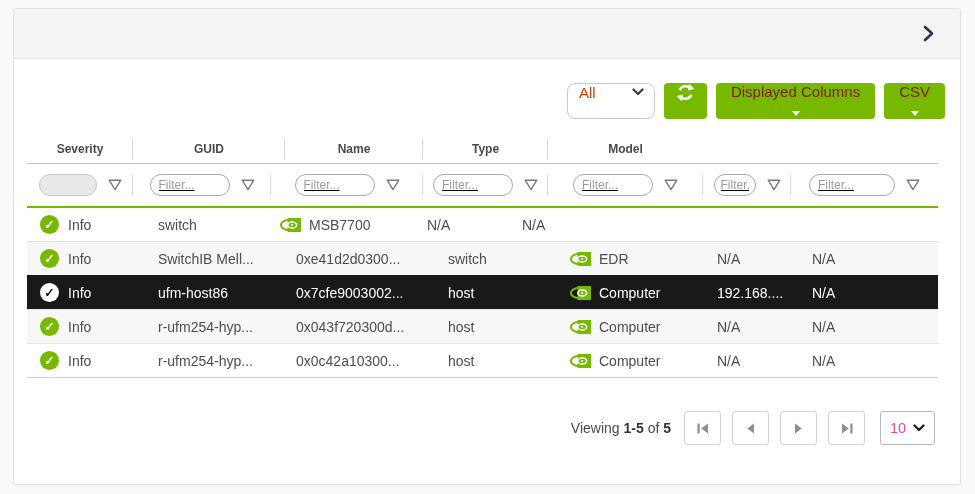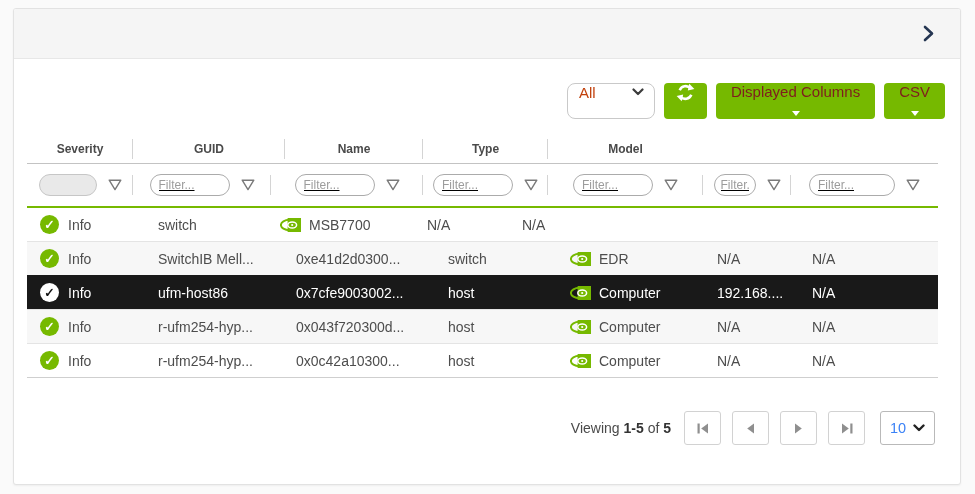--- a/index.html
+++ b/index.html
@@ -77,21 +77,21 @@
     display:flex;align-items:center;justify-content:center;font-size:12.5px;font-weight:bold;flex:none;}
   .trow.selected .check{background:#fff;color:#111;}
   .nv-icon{display:flex;flex:none;}
   
   .pagination{display:flex;justify-content:flex-end;align-items:center;margin:33px 25px 0 0;gap:6px;}
   .viewing{font-size:14px;color:#4a4a4a;margin-right:7px;}
   .viewing b{color:#333;}
   .pbtn{width:37px;height:34px;background:#fff;border:1px solid #d2d2d2;border-radius:3px;
     display:flex;align-items:center;justify-content:center;cursor:pointer;margin-left:5px;}
   .pbtn:first-of-type{margin-left:0;}
-  .page-size{width:55px;height:34px;border:1px solid #b9b9b9;border-radius:3px;color:#3b82f6;
+  .page-size{width:55px;height:34px;border:1px solid #b9b9b9;border-radius:3px;color:#ec4899;
     font-size:14.5px;padding:0 9px;margin-left:9px;}
   .chev{display:flex;}
 </style>
 </head>
 <body>
 
 <div class="panel">
 
   <div class="panel-header">
     <button class="collapse-btn">

